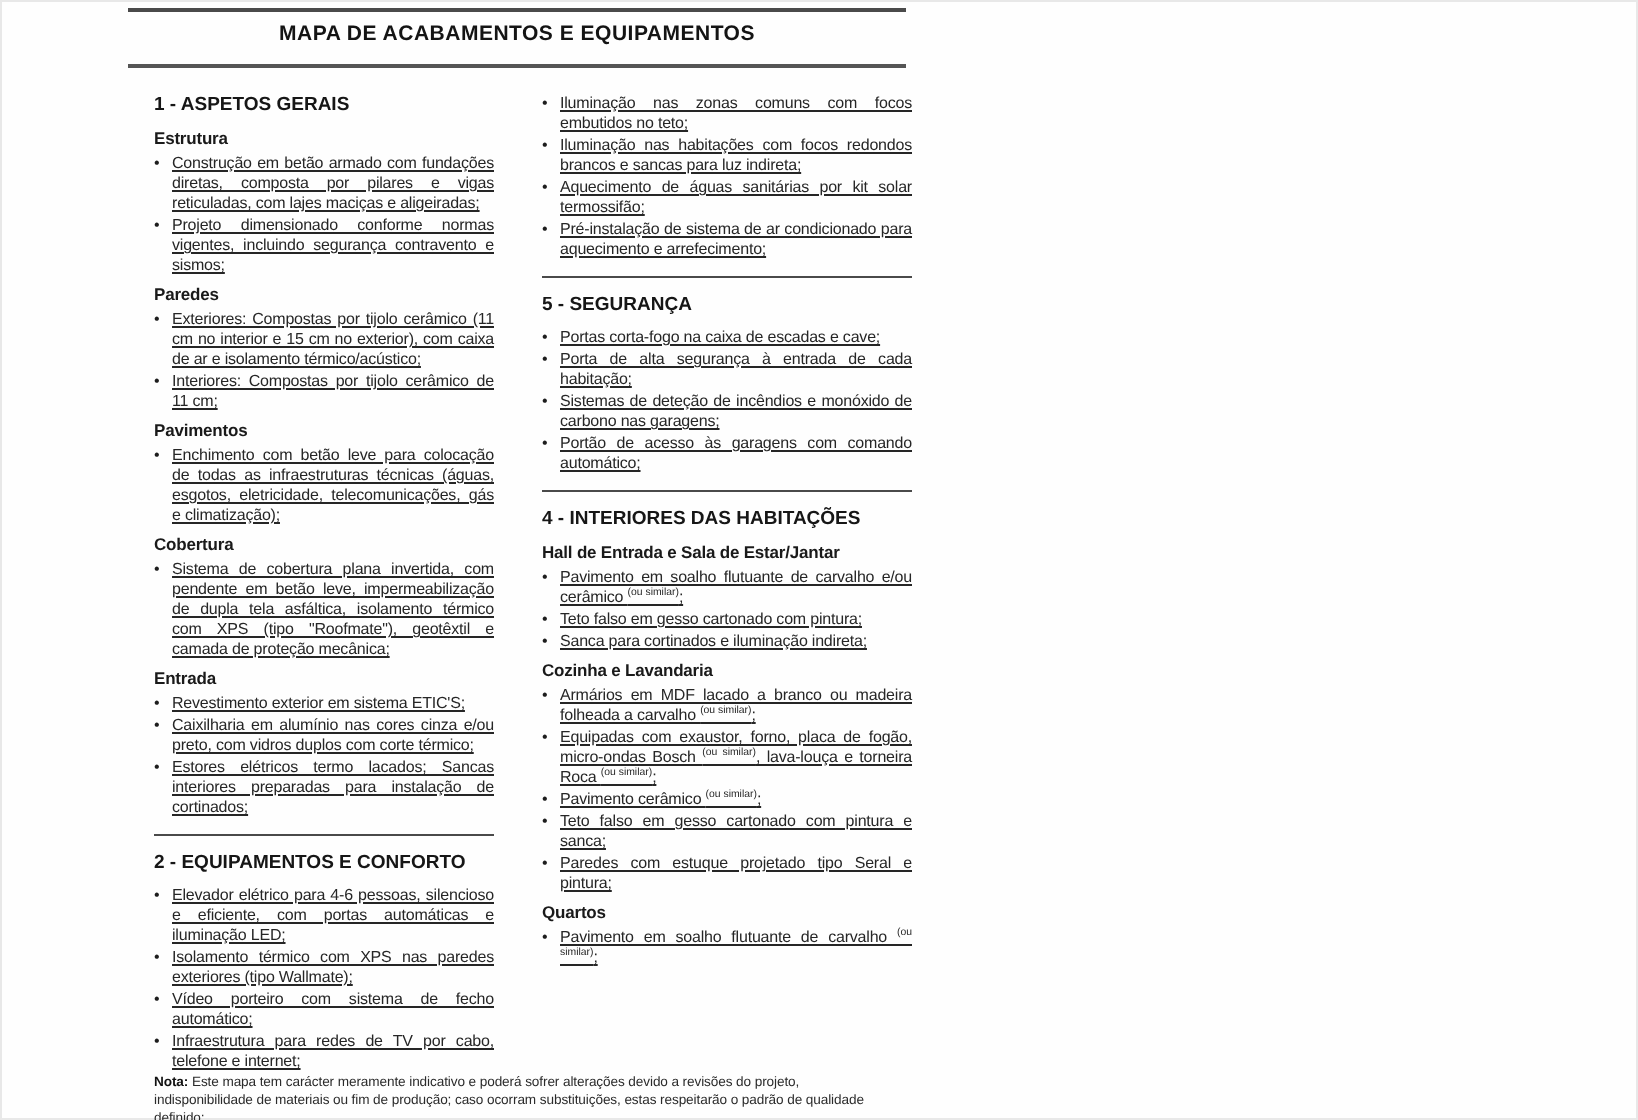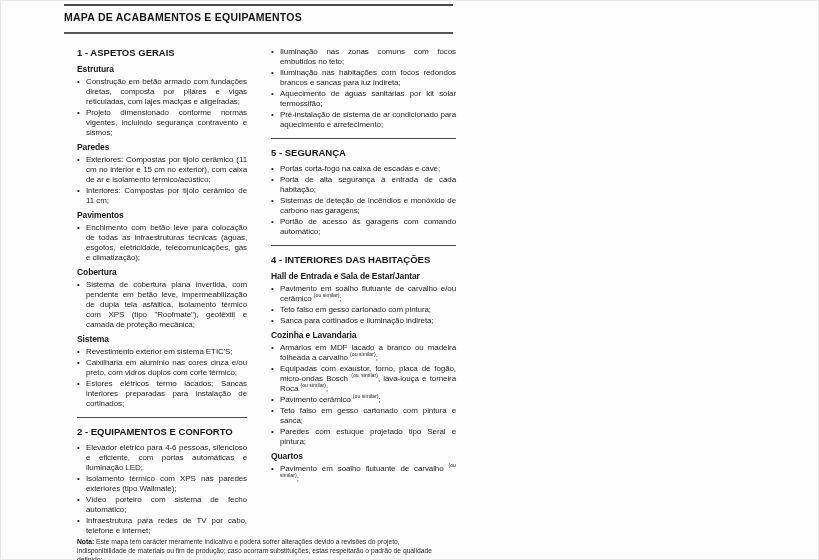--- a/index.html
+++ b/index.html
@@ -4,33 +4,33 @@
 <style>
   html,body{margin:0;padding:0;background:#ffffff;}
   .viewport{position:relative;width:819px;height:560px;background:#fefefe;overflow:hidden;
             font-family:"Liberation Sans", sans-serif;color:#232323;}
   .page-edge{position:absolute;inset:0;border:1px solid #e8e8e8;pointer-events:none;}
 
   .rule{position:absolute;left:64px;width:389px;height:2px;background:#4a4a4a;}
   .rule-top{top:4px;}
   .rule-under-title{top:32px;height:1.6px;background:#555;}
 
-  .doc-title{position:absolute;left:64px;top:11px;width:389px;text-align:left;
+  .doc-title{position:absolute;left:64px;top:11px;width:389px;text-align:center;
              font-size:10.5px;font-weight:bold;letter-spacing:.25px;color:#141414;}
 
   .col{position:absolute;top:47px;font-size:8px;line-height:10px;letter-spacing:-0.1px;}
   .col-left{left:77px;width:170px;}
   .col-right{left:271px;width:185px;}
 
   .section-head{font-size:9.5px;font-weight:bold;color:#161616;letter-spacing:0;
                 margin:0 0 6px 0;line-height:11px;}
   .subhead{font-size:8.5px;font-weight:bold;color:#1a1a1a;margin:4px 0 2px 0;line-height:11px;}
   ul.bullets{list-style:none;margin:0 0 4px 0;padding:0;}
   ul.bullets li{position:relative;padding-left:9px;margin:0 0 1px 0;
-                text-align:justify;text-justify:inter-word;color:#262626;}
+                text-align:justify;text-justify:inter-word;color:#262626;text-decoration:underline;}
   ul.bullets li::before{content:"\2022";position:absolute;left:0;top:-0.5px;color:#1d1d1d;}
   hr.divider{border:none;border-top:1.6px solid #4a4a4a;margin:8px 0 8px 0;width:100%;}
   sup.sim{font-size:5.2px;letter-spacing:0;vertical-align:super;line-height:0;}
 
   .footnote{position:absolute;left:77px;top:537px;width:362px;font-size:6.8px;
             line-height:9px;color:#2b2b2b;letter-spacing:-0.05px;}
   .footnote b{color:#111;}
 </style>
 </head>
 <body>
@@ -55,21 +55,21 @@
         <li>Interiores: Compostas por tijolo cerâmico de 11 cm;</li>
       </ul>
       <div class="subhead">Pavimentos</div>
       <ul class="bullets">
         <li>Enchimento com betão leve para colocação de todas as infraestruturas técnicas (águas, esgotos, eletricidade, telecomunicações, gás e climatização);</li>
       </ul>
       <div class="subhead">Cobertura</div>
       <ul class="bullets">
         <li>Sistema de cobertura plana invertida, com pendente em betão leve, impermeabilização de dupla tela asfáltica, isolamento térmico com XPS (tipo "Roofmate"), geotêxtil e camada de proteção mecânica;</li>
       </ul>
-      <div class="subhead">Sistema</div>
+      <div class="subhead">Entrada</div>
       <ul class="bullets">
         <li>Revestimento exterior em sistema ETIC'S;</li>
         <li>Caixilharia em alumínio nas cores cinza e/ou preto, com vidros duplos com corte térmico;</li>
         <li>Estores elétricos termo lacados; Sancas interiores preparadas para instalação de cortinados;</li>
       </ul>
       <hr class="divider">
       <div class="section-head">2 - EQUIPAMENTOS E CONFORTO</div>
       <ul class="bullets">
         <li>Elevador elétrico para 4-6 pessoas, silencioso e eficiente, com portas automáticas e iluminação LED;</li>
         <li>Isolamento térmico com XPS nas paredes exteriores (tipo Wallmate);</li>

